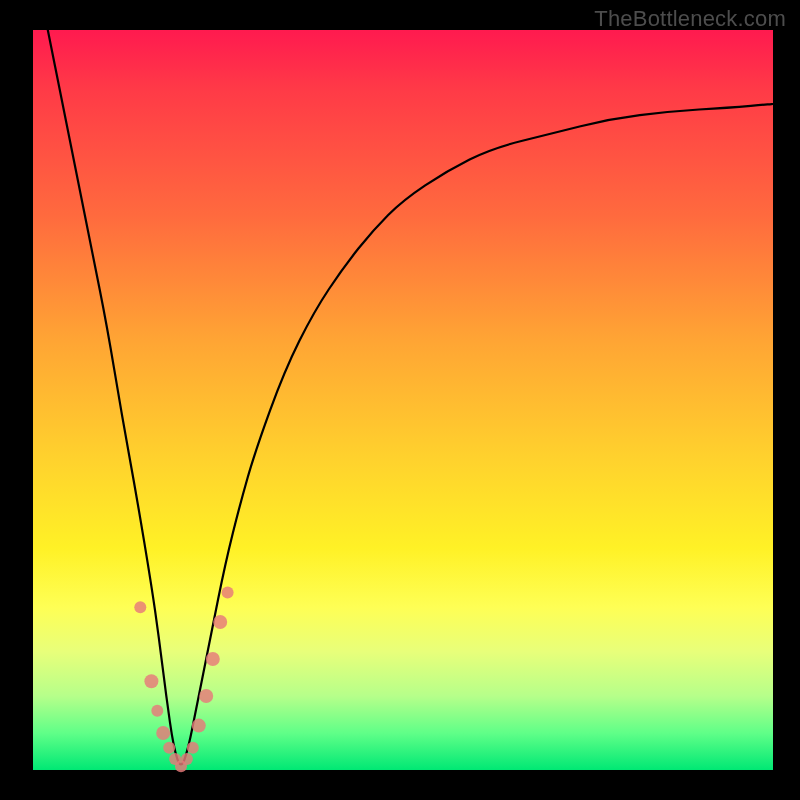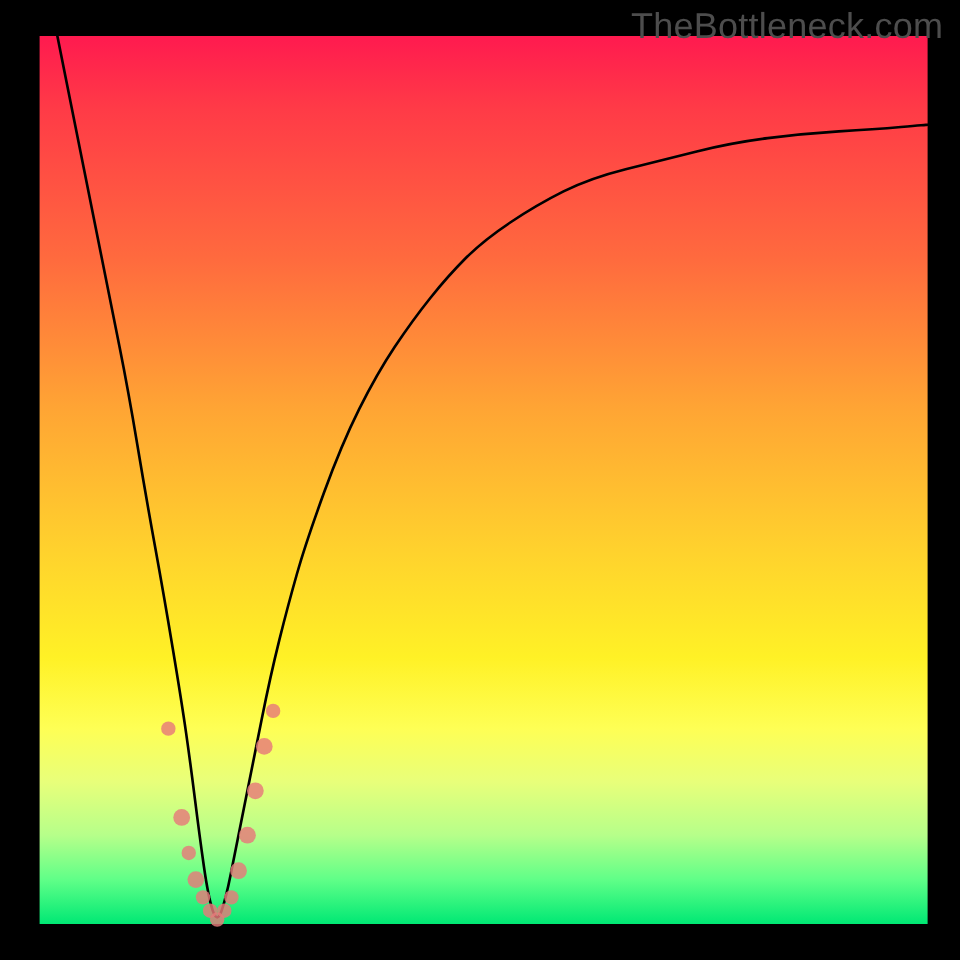--- a/index.html
+++ b/index.html
@@ -39,21 +39,21 @@
       #b6ff8a 90%,
       #60ff88 95%,
       #00e874 100%
     );
   }
   .watermark {
     position: absolute;
     top: 6px;
     right: 14px;
     color: #4d4d4d;
-    font-size: 30px;
+    font-size: 22px;
     font-weight: 500;
     letter-spacing: 0.2px;
     user-select: none;
   }
   svg.curve {
     position: absolute;
     left: 0;
     top: 0;
     width: 740px;
     height: 740px;

